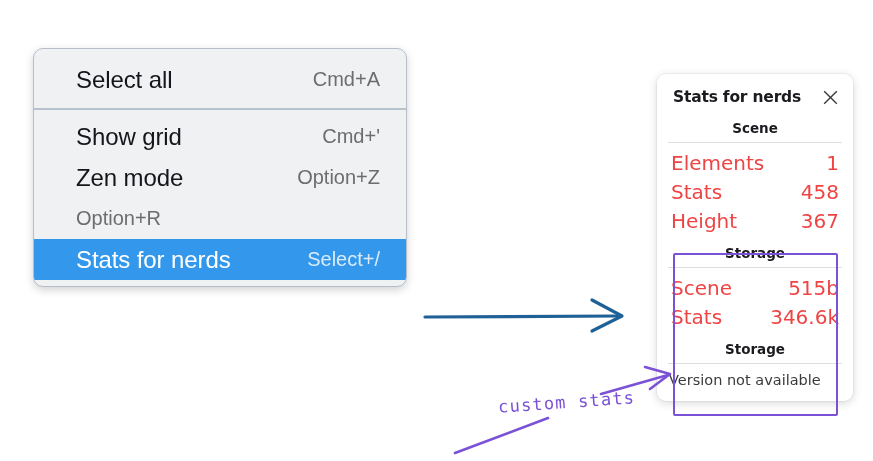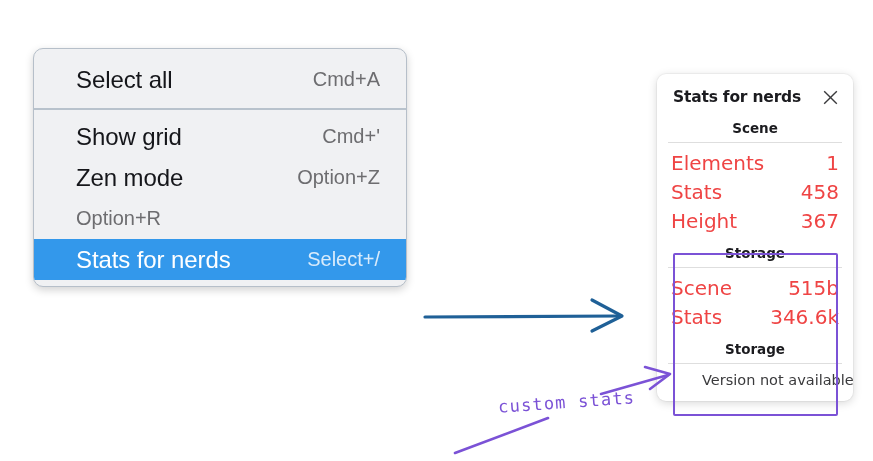--- a/index.html
+++ b/index.html
@@ -123,21 +123,20 @@
     color: #ef4444;
     gap: 26px;
   }
   .sp-row .sp-key { white-space: nowrap; }
   .sp-row .sp-val { white-space: nowrap; }
   .sp-single {
     padding: 3px 12px 1px 12px;
     font-size: 14.5px;
     color: #3a3a3c;
     white-space: nowrap;
-    margin-left: 33px;
   }
   .sp-gap { height: 9px; }
 
   
   #custom-stats-box {
     position: absolute;
     left: 673px;
     top: 253px;
     width: 165px;
     height: 163px;

